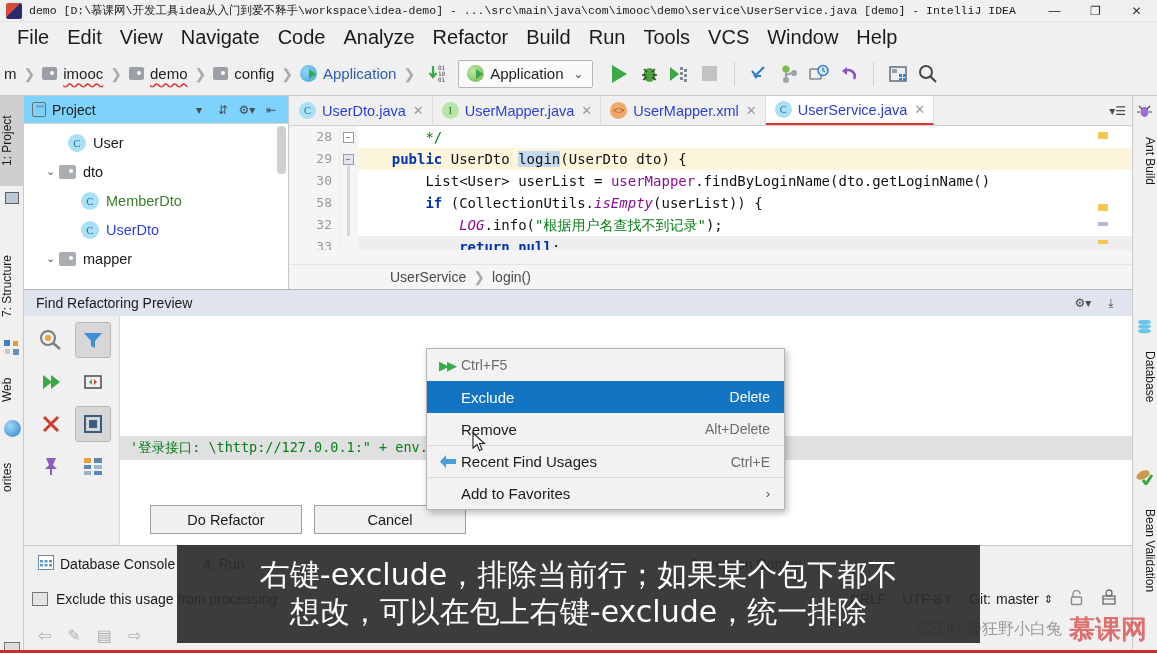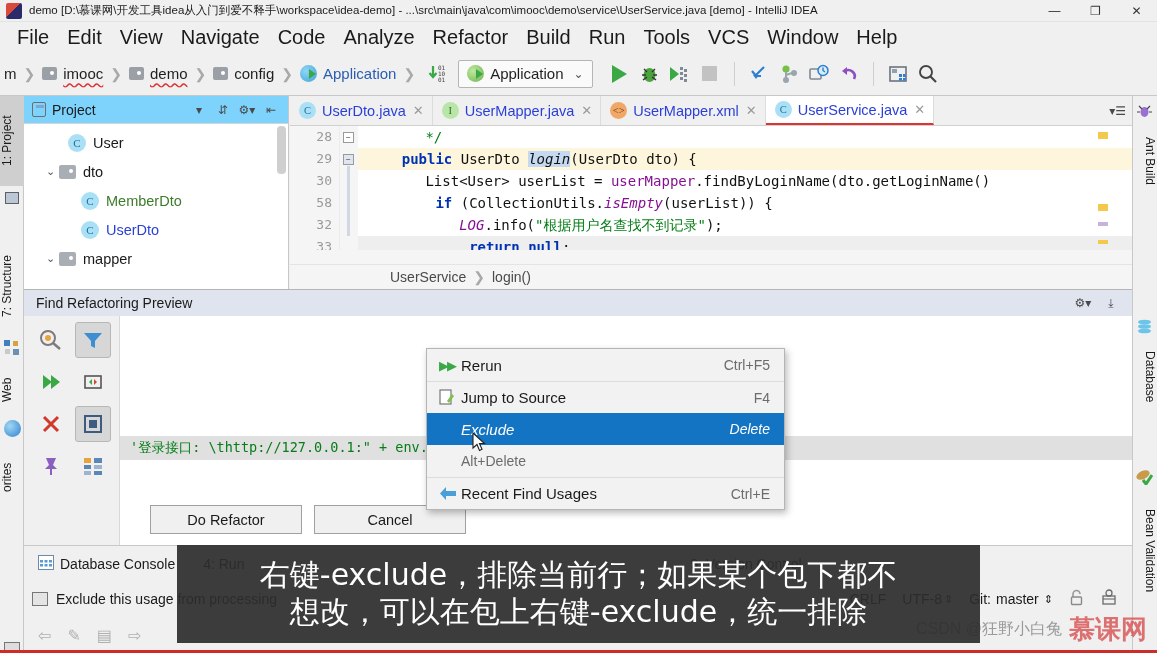--- a/index.html
+++ b/index.html
@@ -15,21 +15,21 @@
   .titlebar {
     position: absolute; top: 0; left: 0; width: 1157px; height: 22px;
     background: #f0f0f0; display: flex; align-items: center;
     border-bottom: 1px solid #e3e3e3;
   }
   .tb-icon {
     width: 16px; height: 16px; margin-left: 6px; margin-right: 7px;
     background: linear-gradient(135deg,#d94a3d 0%,#d94a3d 45%,#2b2b6b 45%,#2b2b6b 100%);
     border-radius: 2px; flex: none;
   }
-  .tb-title { font-size: 11.5px; color: #1a1a1a; white-space: nowrap; }
+  .tb-title { font-size: 11.5px; color: #1a1a1a; white-space: nowrap; font-family: Liberation Mono, monospace; }
   .win-btns { position: absolute; right: 0; top: 0; height: 22px; display: flex; }
   .win-btn {
     width: 41px; height: 22px; display: flex; align-items: center; justify-content: center;
     font-size: 12px; color: #333;
   }
 
   
   .menubar {
     position: absolute; top: 22px; left: 0; width: 1157px; height: 30px;
     background: #f0f0f0; display: flex; align-items: center; padding-left: 8px;
@@ -156,26 +156,26 @@
   .tabs-end { margin-left: auto; display: flex; align-items: center; padding: 0 6px; color: #4a4a4a; font-size: 12px; }
 
   .codearea { position: relative; height: 138px; background: #fff; font-family: "DejaVu Sans Mono", monospace; font-size: 14px; }
   .gutter { position: absolute; left: 0; top: 0; width: 50px; height: 138px; background: #f5f5f5; border-right: 1px solid #ececec; }
   .gutter .ln { text-align: right; padding-right: 7px; color: #999; line-height: 22px; font-size: 13px; }
   .foldcol { position: absolute; left: 50px; top: 0; width: 18px; height: 138px; background: #f5f5f5; }
   .codelines { position: absolute; left: 68px; top: 0; right: 0; height: 138px; }
   .cl { line-height: 22px; white-space: pre; color: #111; }
   .cl.hl-yellow { background: #fdf6dd; }
   .cl.hl-gray { background: #eeeeee; }
-  .kw { color: #0033b3; font-weight: bold; padding-left: 10px; }
+  .kw { color: #0033b3; font-weight: bold; }
   .typ { color: #111; }
   .fld { color: #871094; }
   .str { color: #067d17; }
   .stat { color: #871094; font-style: italic; }
-  .sel { background: #c5d9f0; font-style: italic; }
+  .sel { background: #c5d9f0; }
   .rmargin { position: absolute; right: 12px; top: 0; width: 10px; height: 138px; }
   .mark { position: absolute; right: 12px; width: 10px; height: 7px; }
 
   .breadcrumbs2 {
     position: absolute; bottom: 0; left: 0; width: 842px; height: 25px;
     background: #f5f5f5; display: flex; align-items: center; padding-left: 100px;
     font-size: 14px; color: #4a4a4a; border-top: 1px solid #e4e4e4;
   }
 
   
@@ -644,50 +644,45 @@
               <span>Cancel</span>
             </div>
         </div>
       </div>
     </div>
   </div>
 
   <div class="ctxmenu">
     <div class="ctxitem">
       <span class="ctx-ic dbl-arrow">▶▶</span>
-      <span class="ctx-lbl">Rerun</span>
       <span class="ctx-key">Ctrl+F5</span>
-    </div>
-    <div class="ctxitem sep-top">
-      <span class="ctx-ic">
-        <svg width="16" height="17" viewBox="0 0 16 17">
-            <rect x="1" y="1" width="11" height="14" fill="#fff" stroke="#777" stroke-width="1.2"></rect>
-            <path d="M8 12 L13 5 L15 7 L10 14 Z" fill="#7cc14a"></path>
-          </svg>
-      </span>
-      <span class="ctx-lbl">Jump to Source</span>
-      <span class="ctx-key">F4</span>
     </div>
     <div class="ctxitem sel">
       <span class="ctx-ic"></span>
       <span class="ctx-lbl">Exclude</span>
       <span class="ctx-key">Delete</span>
     </div>
     <div class="ctxitem">
       <span class="ctx-ic"></span>
+      <span class="ctx-lbl">Remove</span>
       <span class="ctx-key">Alt+Delete</span>
     </div>
     <div class="ctxitem sep-top">
       <span class="ctx-ic">
         <svg width="18" height="15" viewBox="0 0 18 15">
             <path d="M7 1 L1 7.5 L7 14 L7 10 L17 10 L17 5 L7 5 Z" fill="#4a9fd8"></path>
           </svg>
       </span>
       <span class="ctx-lbl">Recent Find Usages</span>
       <span class="ctx-key">Ctrl+E</span>
+    </div>
+    <div class="ctxitem sep-top">
+      <span class="ctx-ic"></span>
+      <span class="ctx-lbl">Add to Favorites</span>
+      <span class="ctx-key submenu-arrow">›</span>
     </div>
   </div>
 
   <div class="cursor">
     <svg width="14" height="20" viewBox="0 0 14 20">
       <path d="M1 1 L1 16 L5 12.5 L7.5 18.5 L10 17.3 L7.5 11.5 L12.5 11.5 Z" fill="#fff" stroke="#222" stroke-width="1.1"></path>
     </svg>
   </div>
 
   <div class="bottombar">

